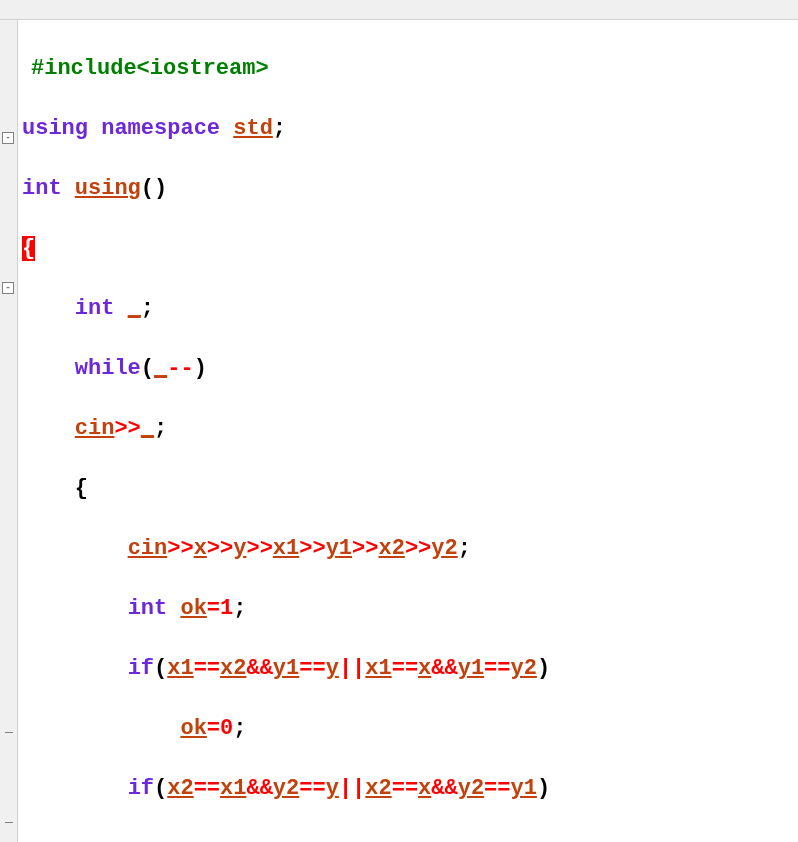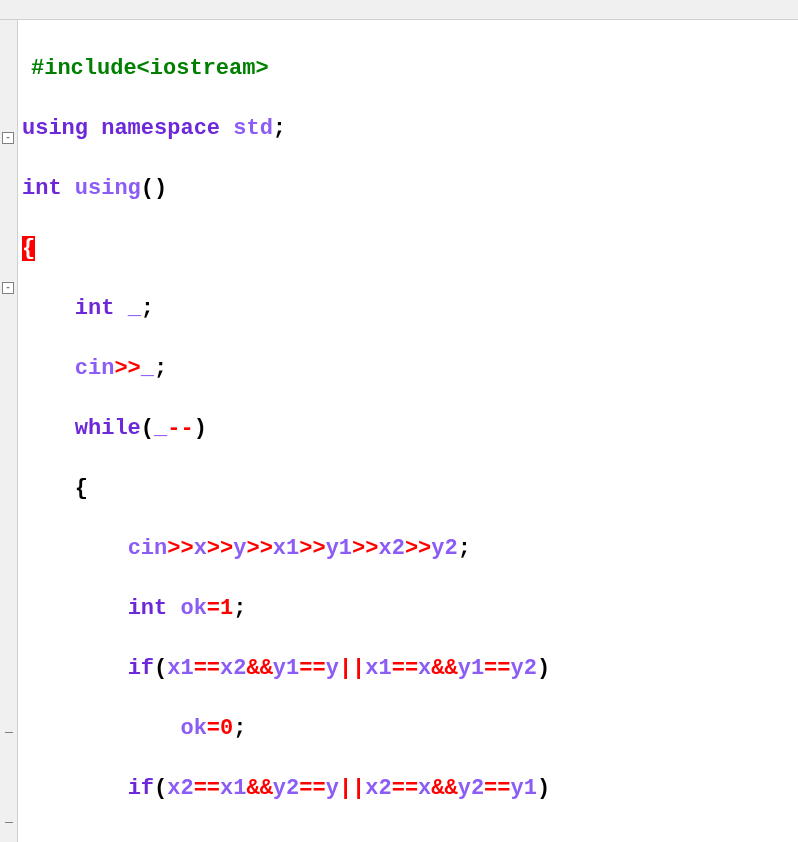--- a/index.html
+++ b/index.html
@@ -47,21 +47,21 @@
     padding: 4px 0 0 4px;
     line-height: 30px;
     white-space: pre;
     position: relative;
   }
   .line {
     height: 30px;
   }
   .tok-preproc { color: #008000; margin-left: 9px; }
   .tok-keyword { color: #6d28d9; text-align: center; }
-  .tok-ident { color: #8b5cf6; }
+  .tok-ident { color: #c2410c; text-decoration: underline; }
   .tok-op { color: #ff0000; }
   .tok-num { color: #ff0000; }
   .tok-paren { color: #000000; }
   .tok-semi { color: #000000; }
   .tok-brace { color: #000000; }
   .tok-brace-hl {
     color: #ffffff;
     background: #ff0000;
   }
   .topbar {
@@ -80,22 +80,22 @@
     <div class="fold-marker" style="top:262px;">-</div>
     <div class="fold-dash" style="top:712px;"></div>
     <div class="fold-dash" style="top:802px;"></div>
   </div>
   <div class="code-area">
 <div class="line"><span class="tok-preproc">#include&lt;iostream&gt;</span></div>
 <div class="line"><span class="tok-keyword">using</span> <span class="tok-keyword">namespace</span> <span class="tok-ident">std</span><span class="tok-semi">;</span></div>
 <div class="line"><span class="tok-keyword">int</span> <span class="tok-ident">using</span><span class="tok-paren">()</span></div>
 <div class="line"><span class="tok-brace-hl">{</span></div>
 <div class="line">    <span class="tok-keyword">int</span> <span class="tok-ident">_</span><span class="tok-semi">;</span></div>
+<div class="line">    <span class="tok-keyword">while</span><span class="tok-paren">(</span><span class="tok-ident">_</span><span class="tok-op">--</span><span class="tok-paren">)</span></div>
 <div class="line">    <span class="tok-ident">cin</span><span class="tok-op">&gt;&gt;</span><span class="tok-ident">_</span><span class="tok-semi">;</span></div>
-<div class="line">    <span class="tok-keyword">while</span><span class="tok-paren">(</span><span class="tok-ident">_</span><span class="tok-op">--</span><span class="tok-paren">)</span></div>
 <div class="line">    <span class="tok-brace">{</span></div>
 <div class="line">        <span class="tok-ident">cin</span><span class="tok-op">&gt;&gt;</span><span class="tok-ident">x</span><span class="tok-op">&gt;&gt;</span><span class="tok-ident">y</span><span class="tok-op">&gt;&gt;</span><span class="tok-ident">x1</span><span class="tok-op">&gt;&gt;</span><span class="tok-ident">y1</span><span class="tok-op">&gt;&gt;</span><span class="tok-ident">x2</span><span class="tok-op">&gt;&gt;</span><span class="tok-ident">y2</span><span class="tok-semi">;</span></div>
 <div class="line">        <span class="tok-keyword">int</span> <span class="tok-ident">ok</span><span class="tok-op">=</span><span class="tok-num">1</span><span class="tok-semi">;</span></div>
 <div class="line">        <span class="tok-keyword">if</span><span class="tok-paren">(</span><span class="tok-ident">x1</span><span class="tok-op">==</span><span class="tok-ident">x2</span><span class="tok-op">&amp;&amp;</span><span class="tok-ident">y1</span><span class="tok-op">==</span><span class="tok-ident">y</span><span class="tok-op">||</span><span class="tok-ident">x1</span><span class="tok-op">==</span><span class="tok-ident">x</span><span class="tok-op">&amp;&amp;</span><span class="tok-ident">y1</span><span class="tok-op">==</span><span class="tok-ident">y2</span><span class="tok-paren">)</span></div>
 <div class="line">            <span class="tok-ident">ok</span><span class="tok-op">=</span><span class="tok-num">0</span><span class="tok-semi">;</span></div>
 <div class="line">        <span class="tok-keyword">if</span><span class="tok-paren">(</span><span class="tok-ident">x2</span><span class="tok-op">==</span><span class="tok-ident">x1</span><span class="tok-op">&amp;&amp;</span><span class="tok-ident">y2</span><span class="tok-op">==</span><span class="tok-ident">y</span><span class="tok-op">||</span><span class="tok-ident">x2</span><span class="tok-op">==</span><span class="tok-ident">x</span><span class="tok-op">&amp;&amp;</span><span class="tok-ident">y2</span><span class="tok-op">==</span><span class="tok-ident">y1</span><span class="tok-paren">)</span></div>
 
 
 
 

